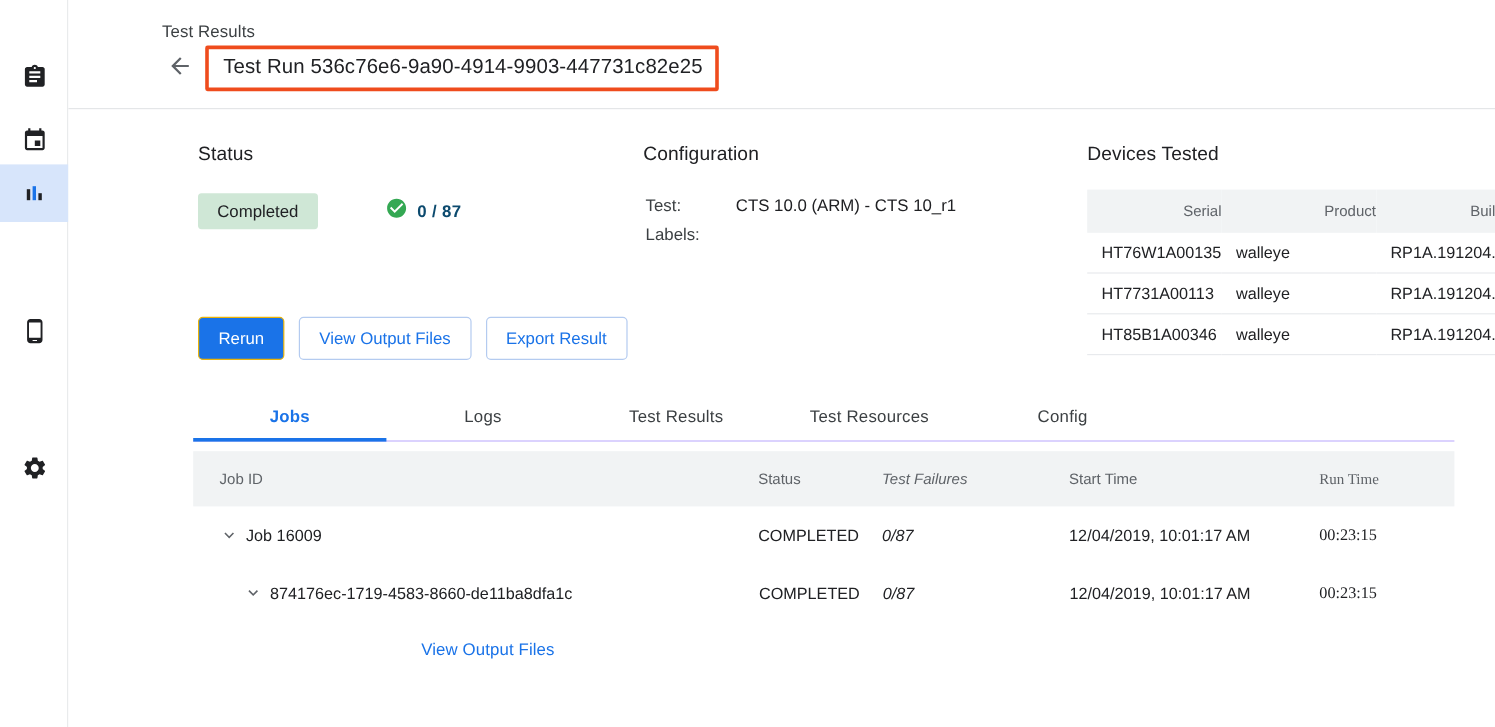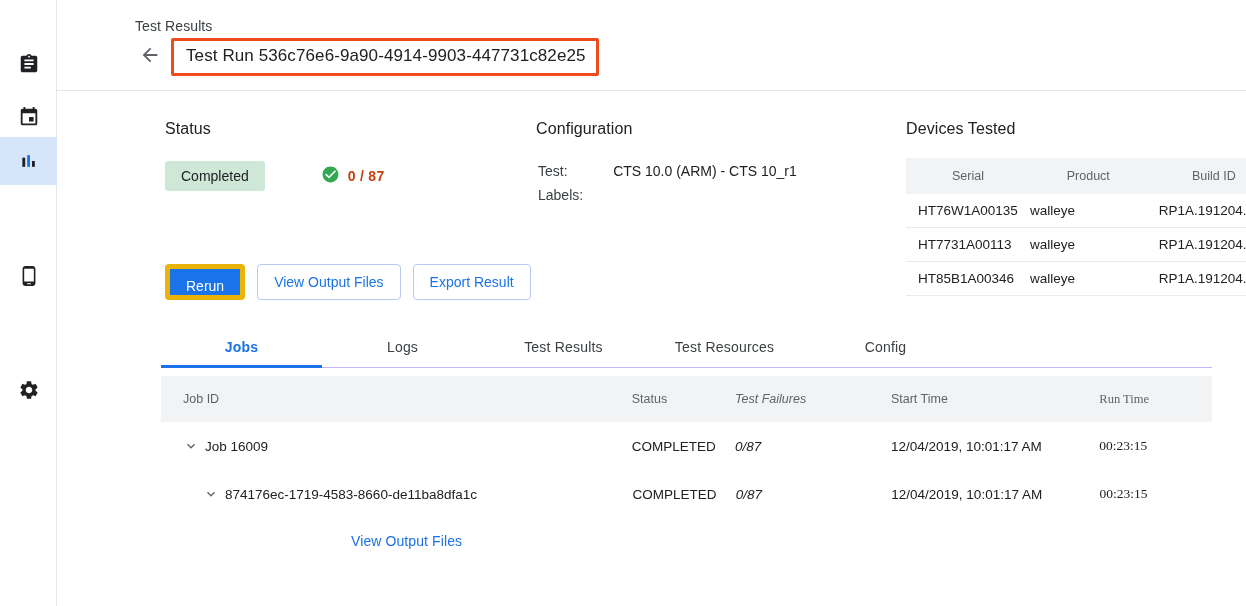--- a/index.html
+++ b/index.html
@@ -68,40 +68,40 @@
   .sec-config { position: absolute; left: 479px; top: 0; width: 360px; }
   .sec-devices { position: absolute; left: 849px; top: 0; width: 363px; }
 
   .status-line { display: flex; align-items: center; margin-top: 23px; height: 30px; }
   .badge {
     background: #cfe7d6; color: #202124;
     font-size: 14px; padding: 8px 16px; border-radius: 3px;
     display: inline-block; line-height: 14px;
   }
   .pass-wrap { display: flex; align-items: center; margin-left: 56px; }
-  .pass-count { color: #c2410c; font-size: 14px; font-weight: bold; margin-left: 8px; letter-spacing: .3px; }
+  .pass-count { color: #0c4a6e; font-size: 14px; font-weight: bold; margin-left: 8px; letter-spacing: .3px; }
 
   .btn-row { position: absolute; left: 108px; top: 144px; display: flex; gap: 12px; }
   .btn {
     font-size: 14px; border-radius: 4px; padding: 0 16px;
     height: 36px; line-height: 34px; cursor: pointer; white-space: nowrap;
   }
-  .btn-primary { background: #1a73e8; color: #fff; border: 5px solid #eab308; }
+  .btn-primary { background: #1a73e8; color: #fff; border: 1px solid #eab308; }
   .btn-outline { background: #fff; color: #1a73e8; border: 1px solid #b4cbf0; }
 
   .cfg-table { margin-top: 22px; font-size: 14px; color: #202124; }
   .cfg-table td { padding: 0 0 4px 0; vertical-align: top; line-height: 18px; }
   .cfg-key { color: #3c4043; padding-right: 28px !important; white-space: nowrap; }
 
   .dev-table {
     margin-top: 20px; width: 363px; border-collapse: collapse; font-size: 13px;
   }
   .dev-table thead th {
     background: #f1f3f4; color: #5f6368; font-weight: normal;
-    text-align: center; padding: 11px 0 11px 12px; font-size: 12.5px;
+    text-align: right; padding: 11px 0 11px 12px; font-size: 12.5px;
   }
   .dev-table tbody td {
     padding: 9px 0 9px 12px; border-bottom: 1px solid #e8eaed;
     font-size: 13.5px; color: #202124;
   }
   .dev-c1 { width: 112px; }
   .dev-c2 { width: 144px; }
 
   
   .tabs {

